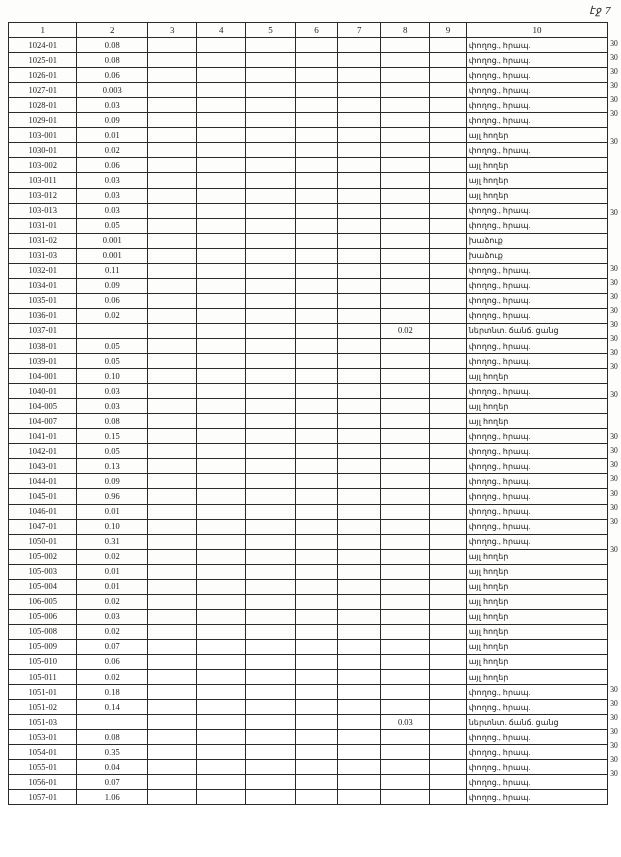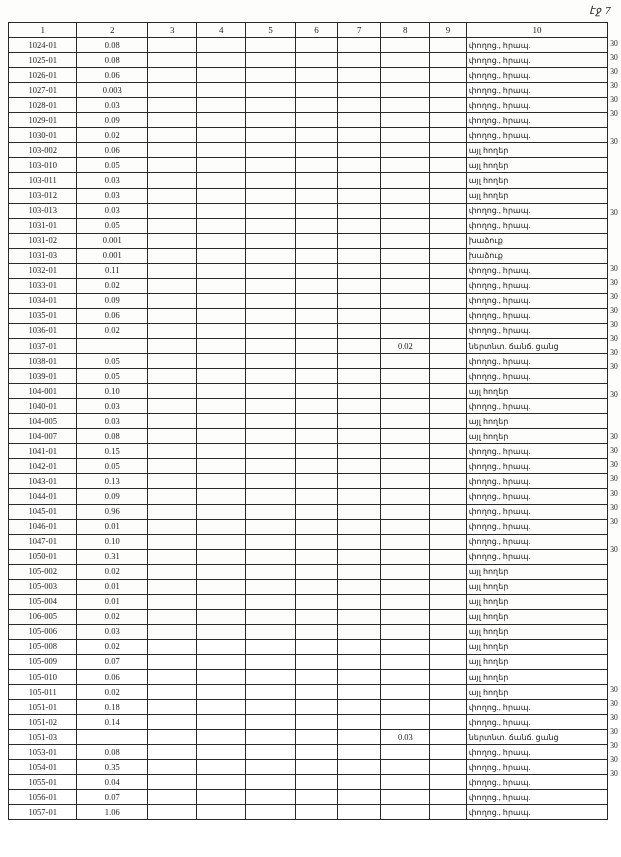--- a/index.html
+++ b/index.html
@@ -208,20 +208,32 @@
             <td class="num"></td>
             <td class="num"></td>
             <td class="num"></td>
             <td class="num"></td>
             <td class="num"></td>
             <td class="num"></td>
             <td class="num"></td>
             <td class="desc">փողոց., հրապ.</td>
           </tr>
           <tr>
+            <td class="code">103-001</td>
+            <td class="num">0.01</td>
+            <td class="num"></td>
+            <td class="num"></td>
+            <td class="num"></td>
+            <td class="num"></td>
+            <td class="num"></td>
+            <td class="num"></td>
+            <td class="num"></td>
+            <td class="desc">այլ հողեր</td>
+          </tr>
+          <tr>
             <td class="code">1030-01</td>
             <td class="num">0.02</td>
             <td class="num"></td>
             <td class="num"></td>
             <td class="num"></td>
             <td class="num"></td>
             <td class="num"></td>
             <td class="num"></td>
             <td class="num"></td>
             <td class="desc">փողոց., հրապ.</td>
@@ -232,32 +244,20 @@
             <td class="num"></td>
             <td class="num"></td>
             <td class="num"></td>
             <td class="num"></td>
             <td class="num"></td>
             <td class="num"></td>
             <td class="num"></td>
             <td class="desc">այլ հողեր</td>
           </tr>
           <tr>
-            <td class="code">103-010</td>
-            <td class="num">0.05</td>
-            <td class="num"></td>
-            <td class="num"></td>
-            <td class="num"></td>
-            <td class="num"></td>
-            <td class="num"></td>
-            <td class="num"></td>
-            <td class="num"></td>
-            <td class="desc">այլ հողեր</td>
-          </tr>
-          <tr>
             <td class="code">103-011</td>
             <td class="num">0.03</td>
             <td class="num"></td>
             <td class="num"></td>
             <td class="num"></td>
             <td class="num"></td>
             <td class="num"></td>
             <td class="num"></td>
             <td class="num"></td>
             <td class="desc">այլ հողեր</td>
@@ -318,32 +318,20 @@
             <td class="num"></td>
             <td class="num"></td>
             <td class="num"></td>
             <td class="num"></td>
             <td class="num"></td>
             <td class="desc">խաձուք</td>
           </tr>
           <tr>
             <td class="code">1032-01</td>
             <td class="num">0.11</td>
-            <td class="num"></td>
-            <td class="num"></td>
-            <td class="num"></td>
-            <td class="num"></td>
-            <td class="num"></td>
-            <td class="num"></td>
-            <td class="num"></td>
-            <td class="desc">փողոց., հրապ.</td>
-          </tr>
-          <tr>
-            <td class="code">1033-01</td>
-            <td class="num">0.02</td>
             <td class="num"></td>
             <td class="num"></td>
             <td class="num"></td>
             <td class="num"></td>
             <td class="num"></td>
             <td class="num"></td>
             <td class="num"></td>
             <td class="desc">փողոց., հրապ.</td>
           </tr>
           <tr>

